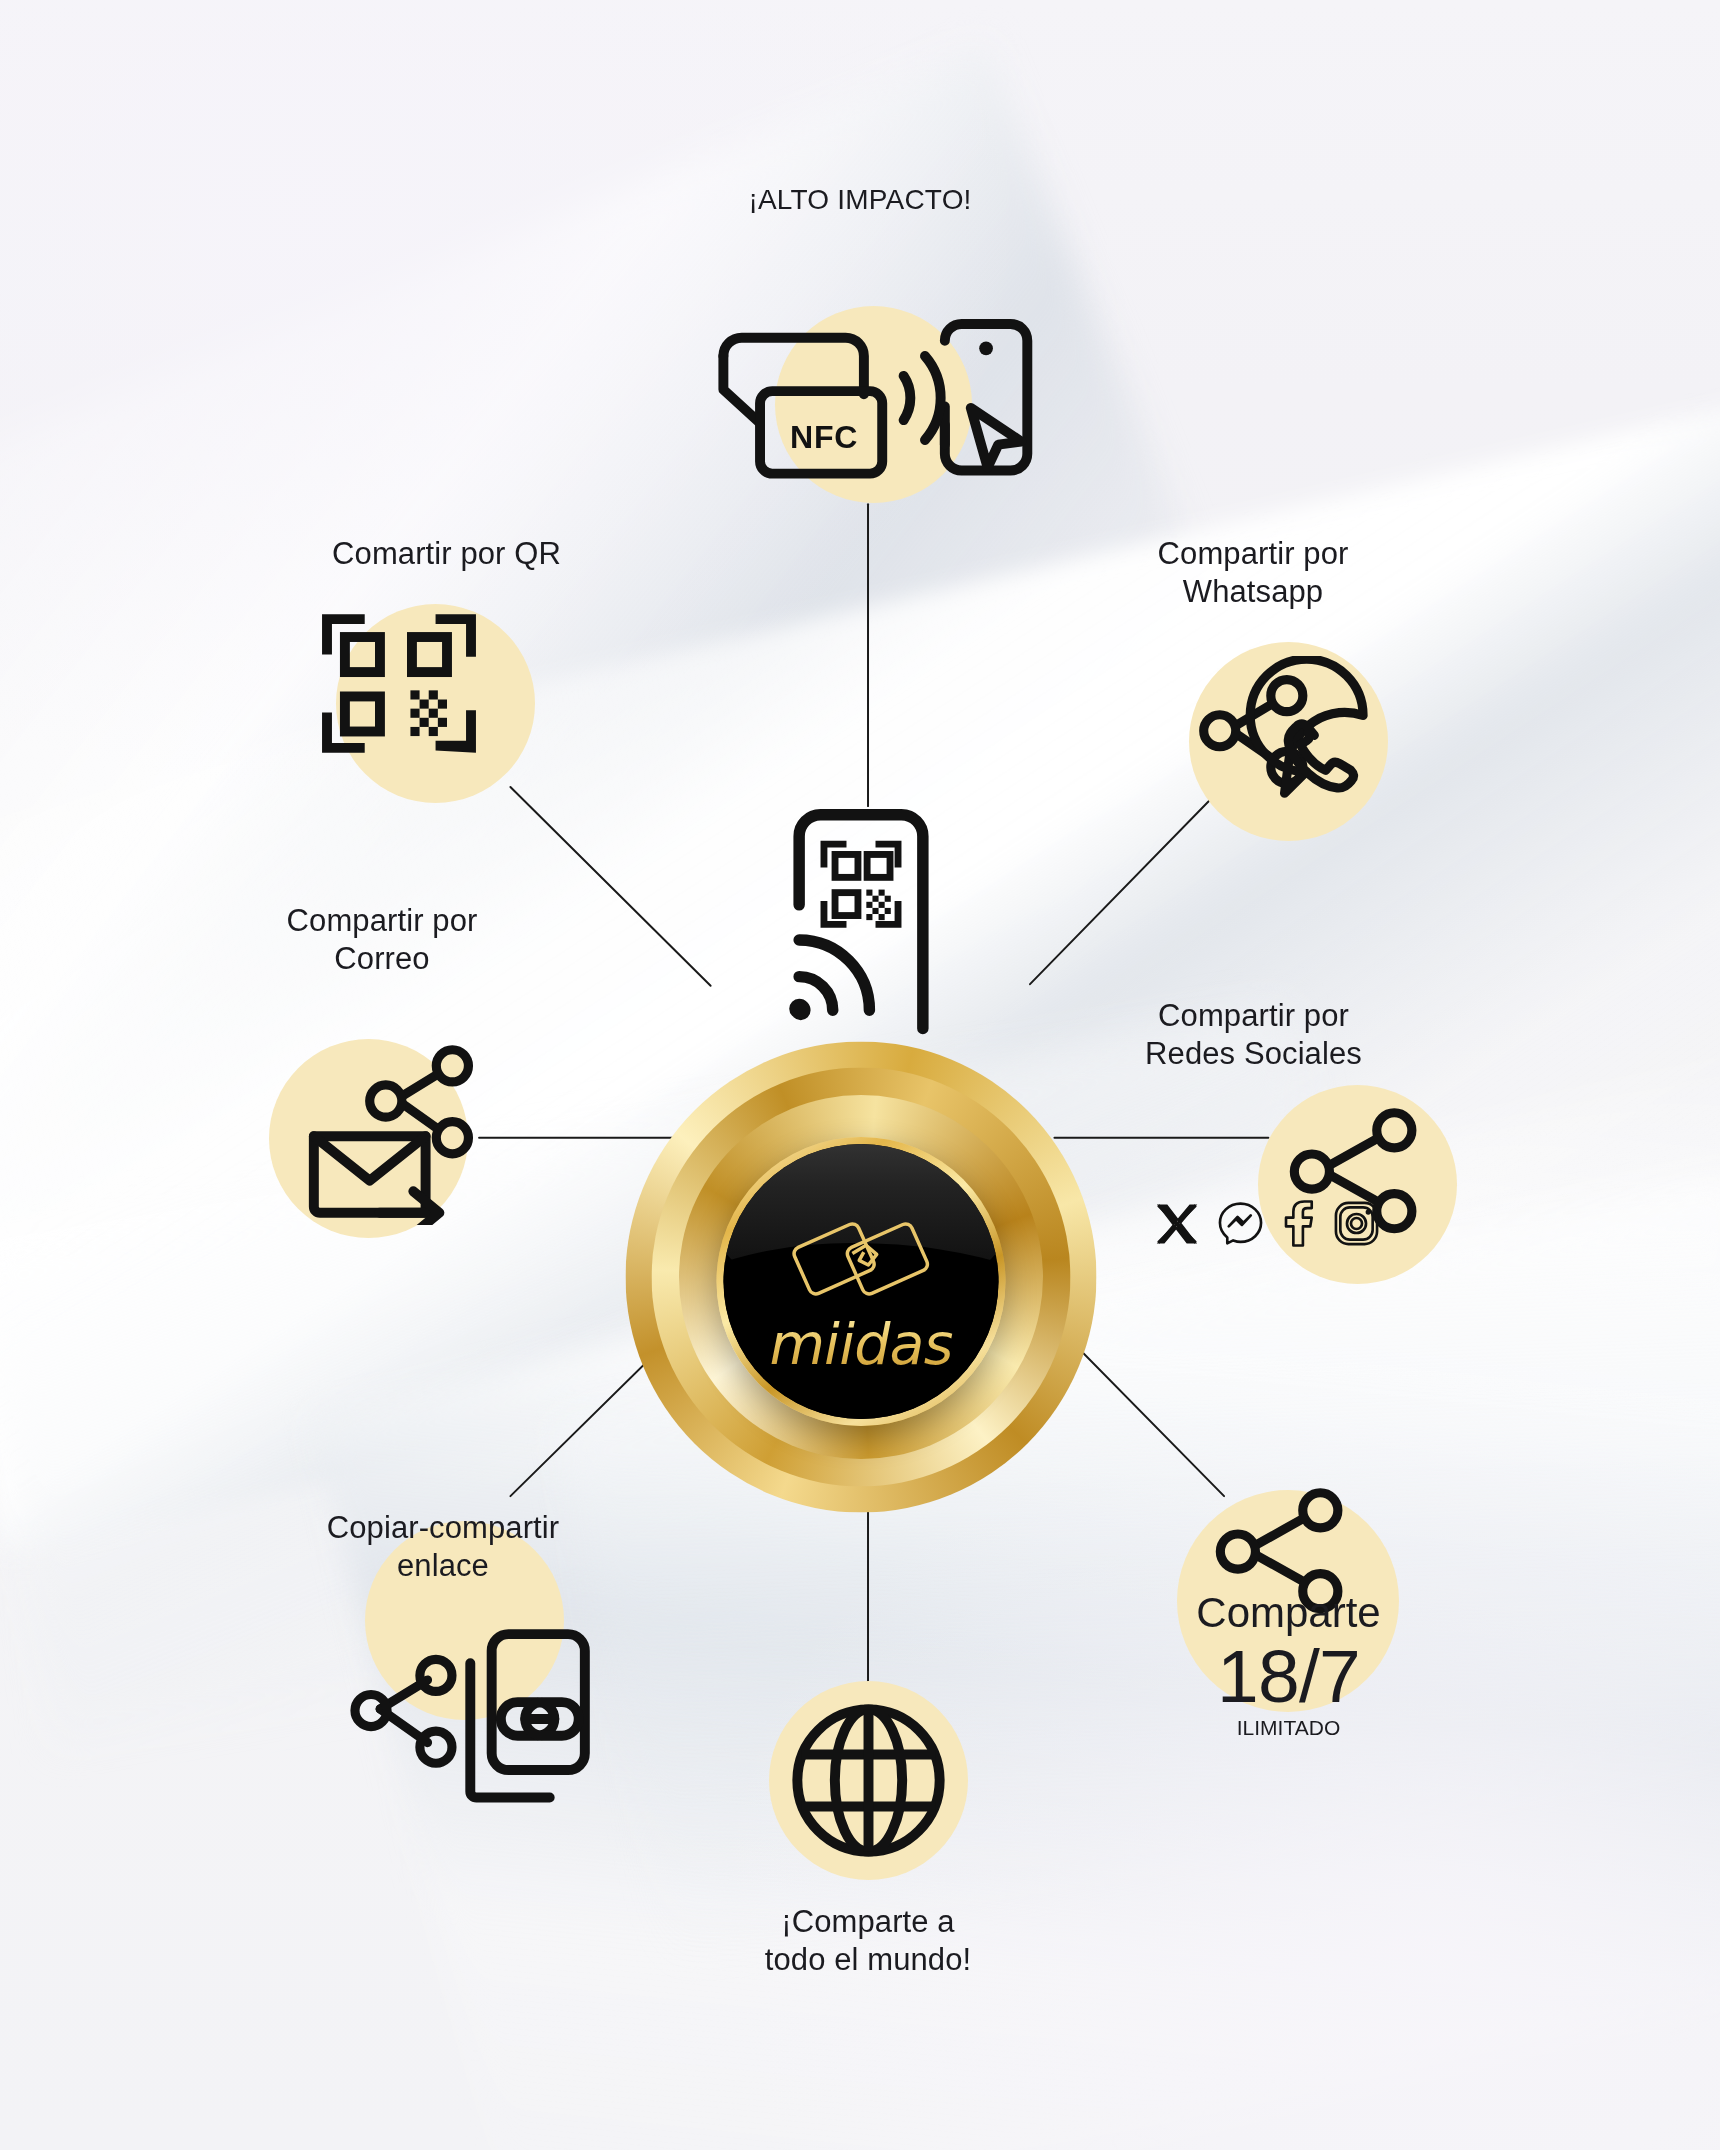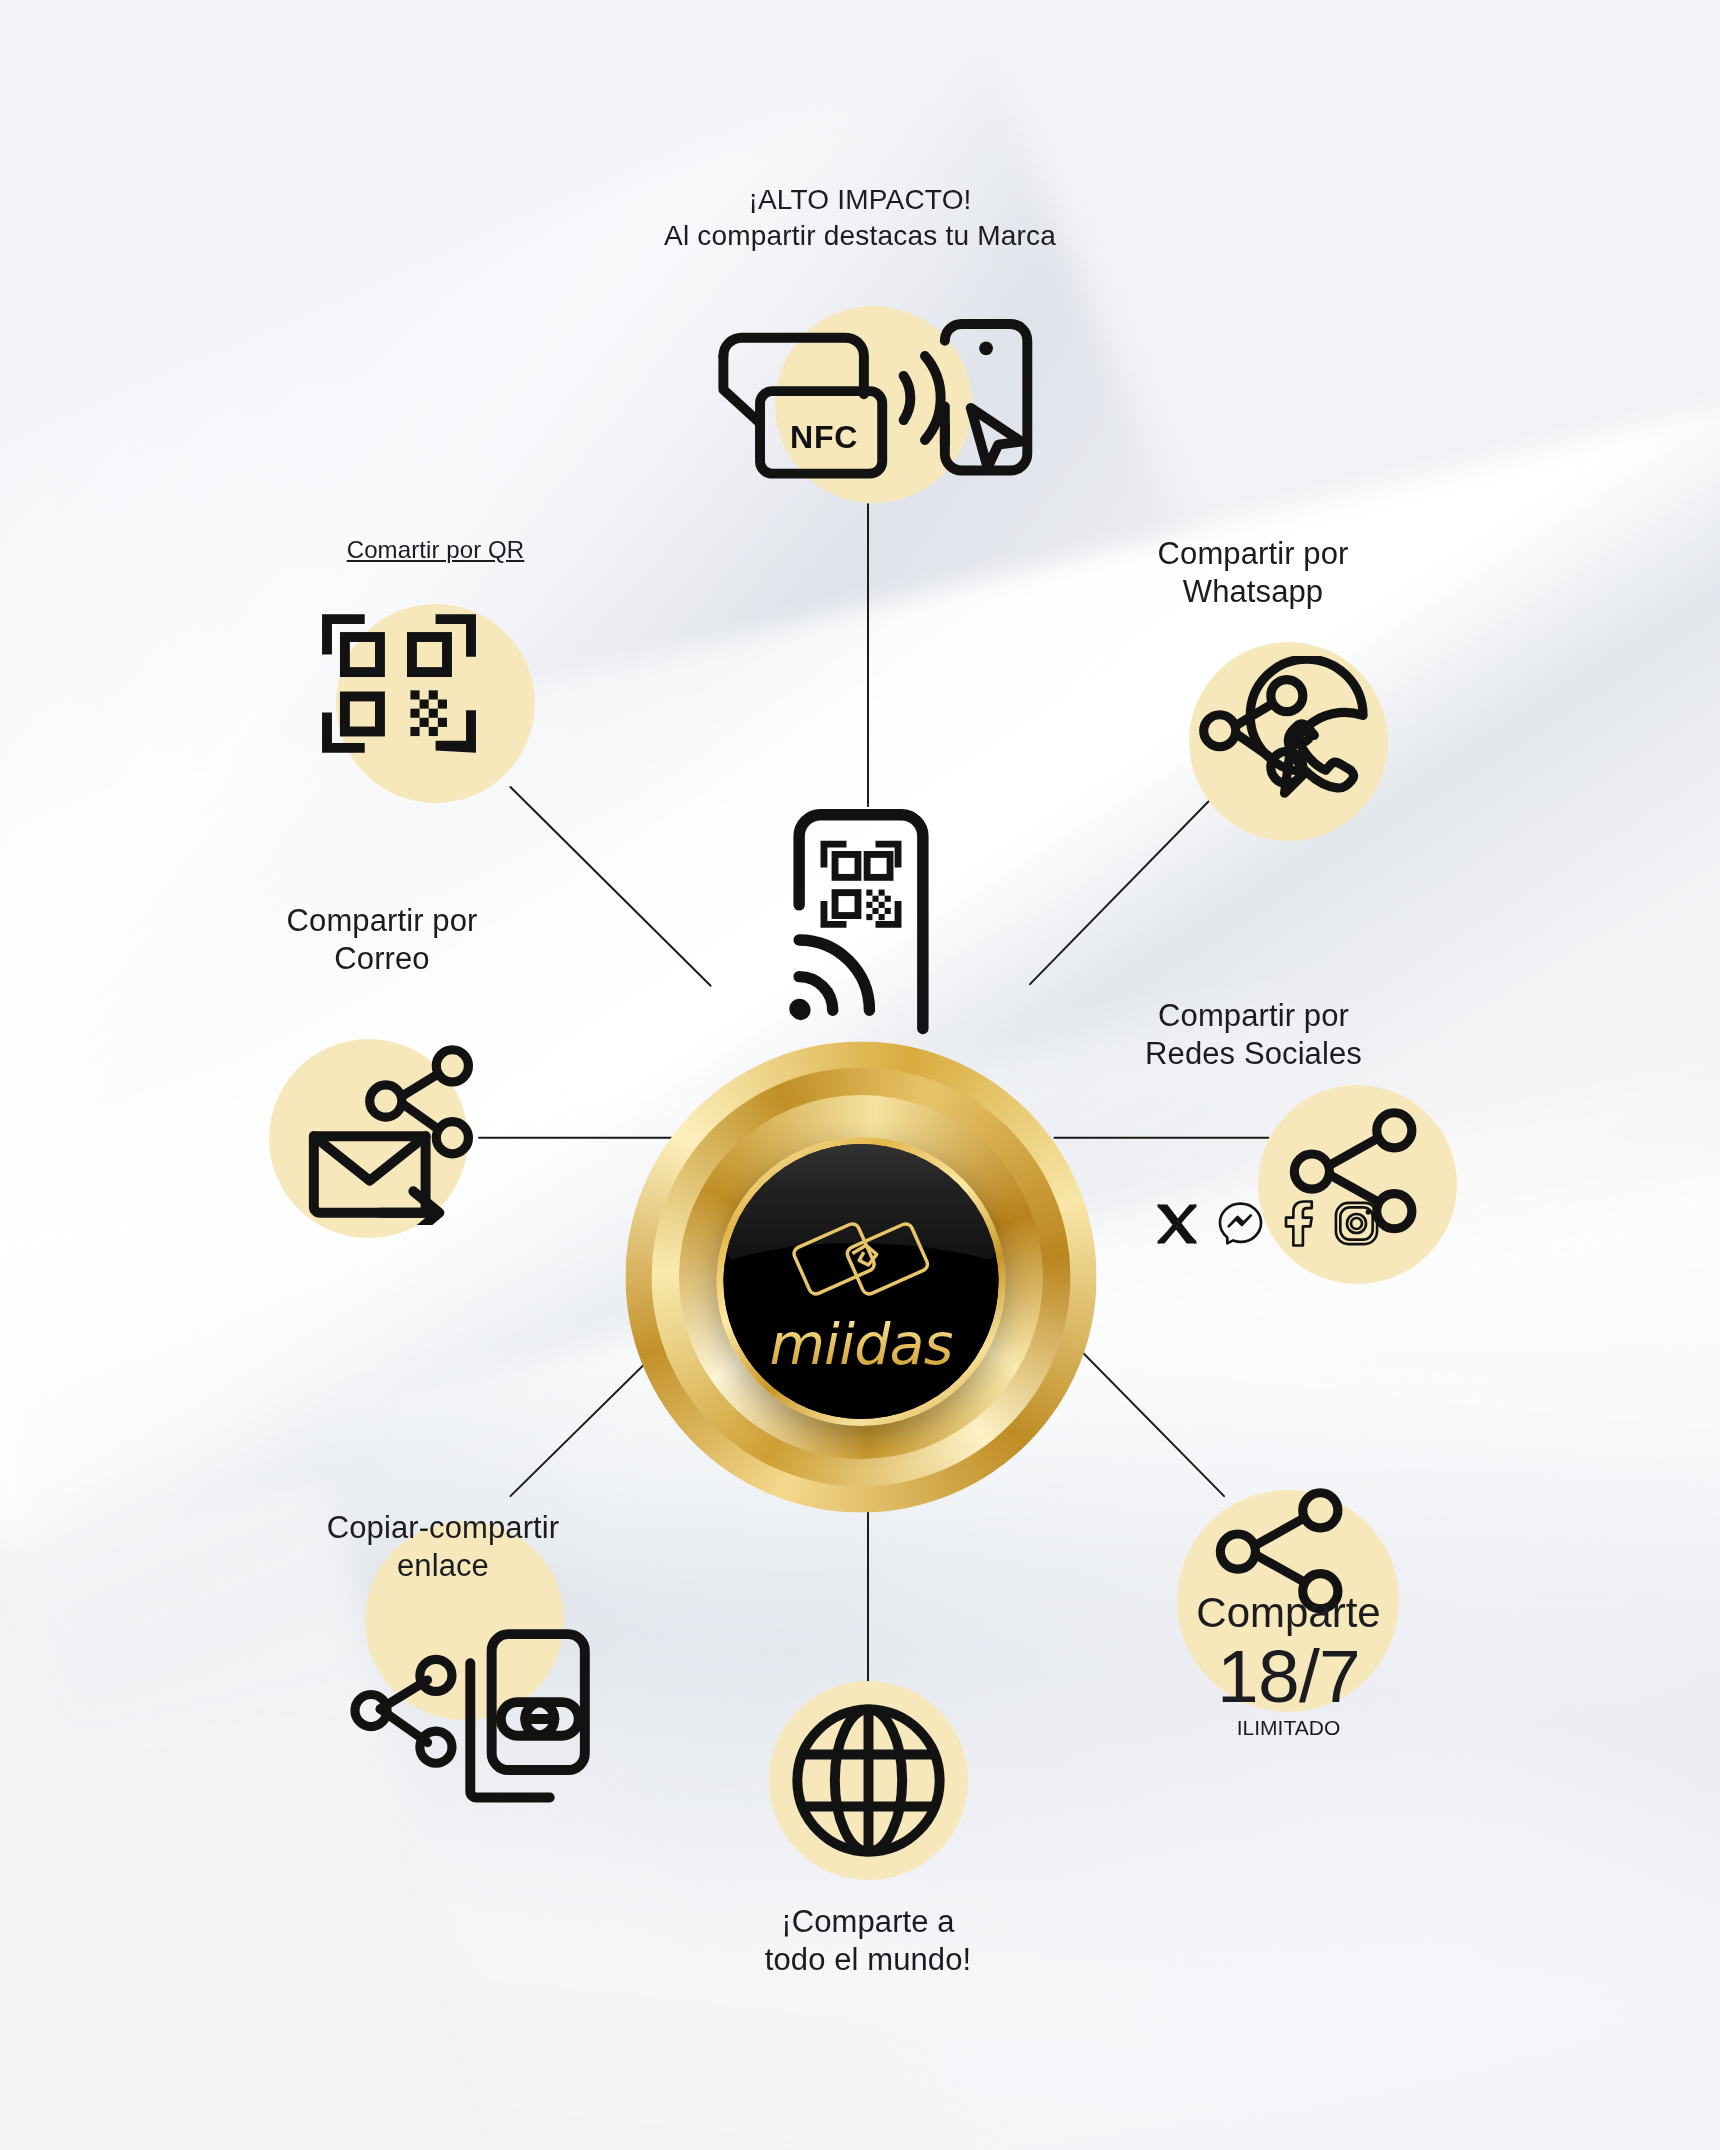--- a/index.html
+++ b/index.html
@@ -168,21 +168,20 @@
     <line x1="1602" y1="1958" x2="1348" y2="1700"></line>
 
     <line x1="1136" y1="1930" x2="1136" y2="2200"></line>
   </g>
 </svg>
 
 <div id="stage">
 
   <div id="headline">
     <span class="l1">¡ALTO IMPACTO!</span>
-    <span class="l2">Al compartir destacas tu Marca</span>
   </div>
 
   <div class="blob" style="left:775px; top:306px; width:197px; height:197px;"></div>
   <svg class="ico" style="left:702px; top:310px;" width="336" height="176" viewBox="0 0 440 230">
     <g fill="none" stroke="#121212" stroke-width="13" stroke-linecap="round" stroke-linejoin="round">
 
       <path d="M28 60 a24 24 0 0 1 24-24 H188 a24 24 0 0 1 24 24 V110"></path>
       <path d="M28 60 V104 l48 44"></path>
 
       <rect x="76" y="106" width="160" height="108" rx="16"></rect>
@@ -192,21 +191,21 @@
 
       <path d="M352 128 l66 44 -30 4 -14 30 z"></path>
 
       <path d="M264 86 a52 52 0 0 1 0 58"></path>
       <path d="M292 60 a84 84 0 0 1 0 110"></path>
     </g>
     <circle cx="372" cy="50" r="9" fill="#121212"></circle>
     <text x="160" y="180" text-anchor="middle" font-family="'Liberation Sans',sans-serif" font-size="42" font-weight="700" fill="#121212" letter-spacing="1">NFC</text>
   </svg>
 
-  <div class="cap" style="left:229px; top:535px; width:413px; text-align:center; font-size:24px;text-decoration:underline;">Comartir por QR</div>
+  <div class="cap" style="left:240px; top:535px; width:413px; text-align:center; font-size:31px;">Comartir por QR</div>
   <div class="blob" style="left:336px; top:604px; width:199px; height:199px;"></div>
   <svg class="ico" style="left:319px; top:611px;" width="160" height="145" viewBox="0 0 210 190">
     <g fill="#121212">
 
       <path d="M4 4 h56 v13 H17 v40 H4 z"></path>
       <path d="M206 4 v56 h-13 V17 h-40 V4 z"></path>
       <path d="M4 186 h56 v-13 H17 v-40 H4 z"></path>
       <path d="M206 186 v-56 h-13 v40 h-40 v13 z"></path>
     </g>
     <g fill="none" stroke="#121212" stroke-width="13">

